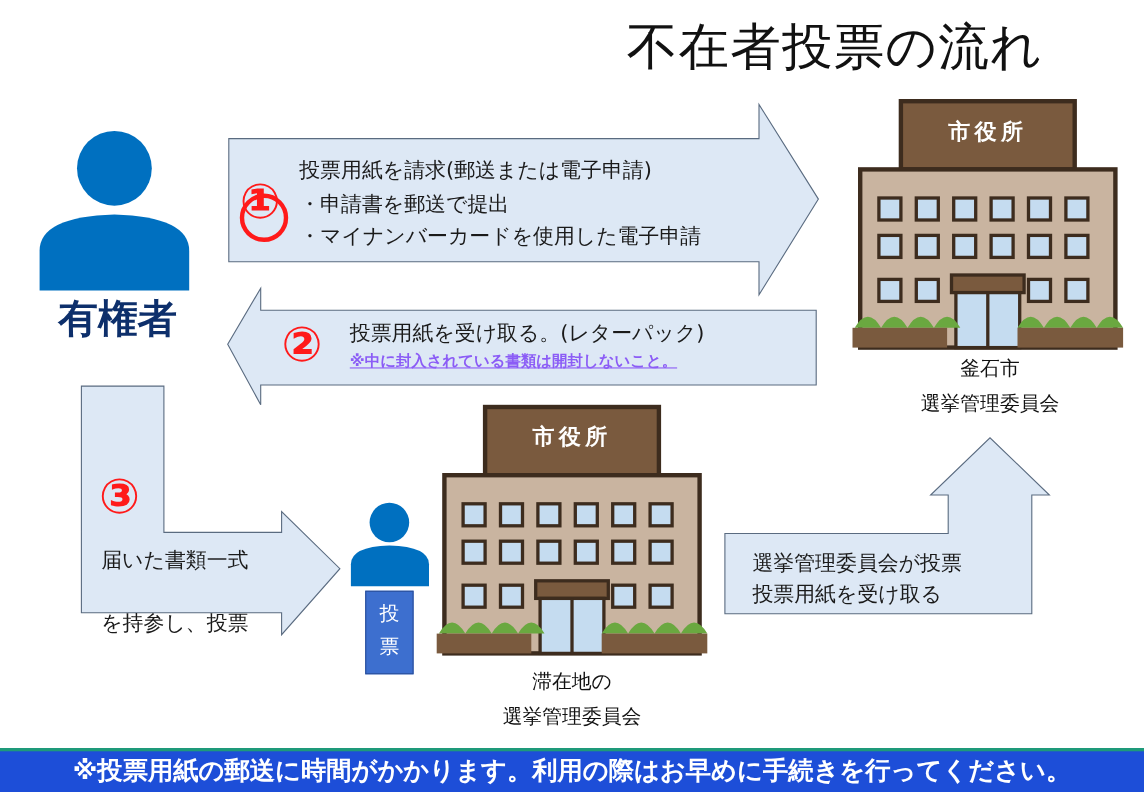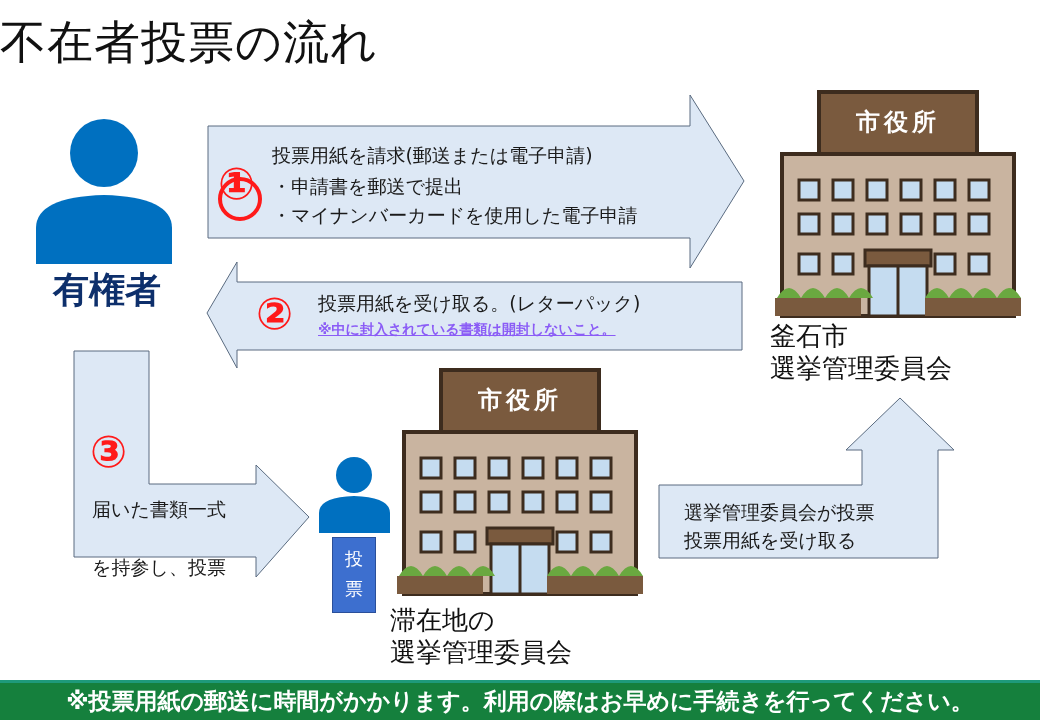--- a/index.html
+++ b/index.html
@@ -1,29 +1,29 @@
 <!DOCTYPE html>
 <html><head>
   <meta charset="utf-8">
   <style>
     * { box-sizing: border-box; margin: 0; padding: 0; }
     html, body { width: 1040px; height: 720px; background: #ffffff; overflow: hidden; }
     body { position: relative; font-family: "DejaVu Sans", "Liberation Sans", sans-serif; color: #1a1a1a; }
     .abs { position: absolute; }
-    .title { left: 0; top: 12px; width: 948px; text-align: left; font-size: 46px; color: #111; letter-spacing: 1px; }
+    .title { left: 0; top: 12px; width: 948px; text-align: right; font-size: 46px; color: #111; letter-spacing: 1px; }
     svg.shapes { position: absolute; left: 0; top: 0; }
     .txt { position: absolute; font-size: 19px; line-height: 24px; color: #1a1a1a; white-space: nowrap; text-align: right; }
     .num { position: absolute; color: #ff1a1a; font-size: 44px; font-weight: bold; line-height: 44px; }
     .num .ring { display: inline-block; width: 44px; height: 44px; border: 4px solid #ff1a1a; border-radius: 50%; text-align: center; font-size: 32px; line-height: 36px; }
     .warn { color: #8b5cf6; text-decoration: underline; font-size: 14px; font-weight: bold; line-height: 18px; }
     .voter-label { left: 32px; top: 266px; width: 150px; text-align: center; font-size: 36px; font-weight: bold; color: #0d2f6b; }
-    .bld-label { position: absolute; text-align: left; font-size: 26px; line-height: 32px; color: #111; }
+    .bld-label { position: absolute; text-align: center; font-size: 18px; line-height: 32px; color: #111; }
     .ballot-box { position: absolute; left: 332px; top: 537px; width: 44px; height: 76px; background: #3d6fcf; border: 1px solid #2a4f9a; color: #fff; font-size: 18px; line-height: 30px; text-align: center; padding-top: 6px; }
-    .footer { left: 0; top: 680px; width: 1040px; height: 40px; background: #15803d; border-top: 3px solid #1e9a7a; color: #fff; font-size: 23px; font-weight: bold; line-height: 37px; text-align: center; white-space: nowrap; }
-    .sign-text { position: absolute; color: #fff; font-weight: bold; font-size: 24px; text-align: center; letter-spacing: 4px; }
+    .footer { left: 0; top: 680px; width: 1040px; height: 40px; background: #1d4ed8; border-top: 3px solid #1e9a7a; color: #fff; font-size: 23px; font-weight: bold; line-height: 37px; text-align: center; white-space: nowrap; }
+    .sign-text { position: absolute; color: #fff; font-weight: bold; font-size: 20px; text-align: center; letter-spacing: 4px; }
   </style>
 </head>
 <body>
 
 <div class="abs title">不在者投票の流れ</div>
 
 <svg class="shapes" width="1040" height="720">
 
   <polygon points="208,126 690,126 690,95 744,181 690,268 690,238 208,238" fill="#dde8f5" stroke="#5a6b80" stroke-width="1"></polygon>
 

